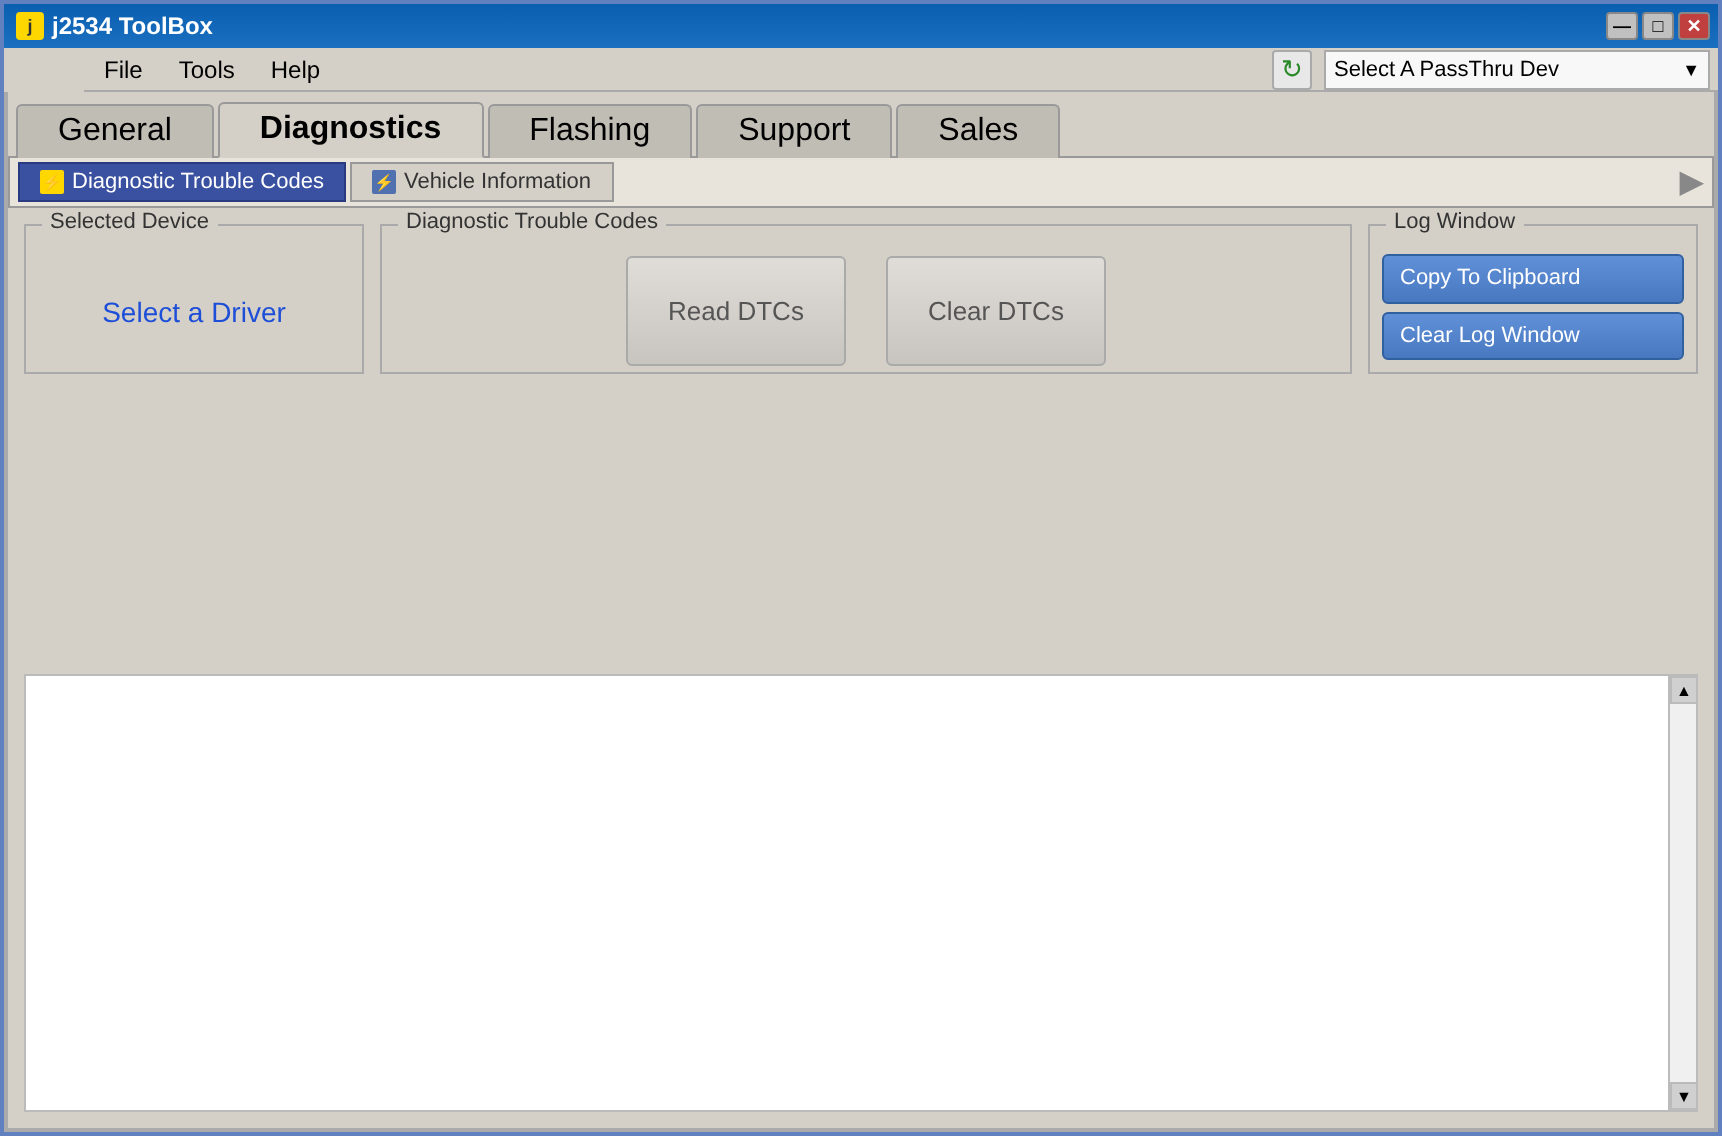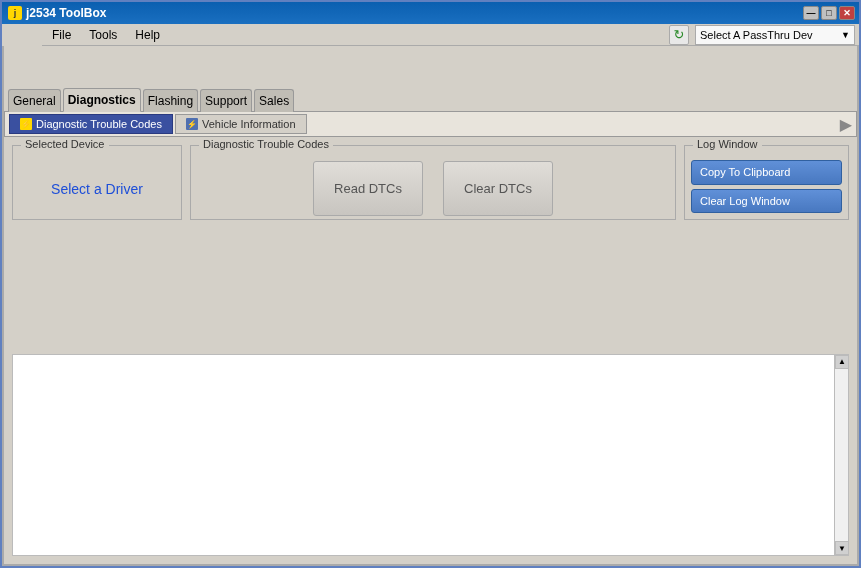--- a/index.html
+++ b/index.html
@@ -82,51 +82,50 @@
       background: #e8e8e8;
       border-radius: 2px;
       display: flex;
       align-items: center;
       justify-content: center;
       cursor: pointer;
       font-size: 13px;
       color: #2a8a2a;
     }
     .passthru-dropdown {
-      width: 160px;
+      width: 193px;
       height: 20px;
       border: 1px solid #aaa;
       background: #f8f8f8;
       font-size: 11px;
       padding: 0 4px;
       display: flex;
       align-items: center;
       justify-content: space-between;
       cursor: pointer;
     }
 
     
     .tabs-container {
       background: #d4d0c8;
       display: flex;
       align-items: flex-end;
       padding: 4px 4px 0 4px;
       gap: 2px;
     }
     .tab {
-      padding: 4px 4px;
+      padding: 4px 20px;
       background: #c0bdb5;
       border: 1px solid #999;
       border-bottom: none;
       cursor: pointer;
-      font-size: 12px;
+      font-size: 16px;
       border-radius: 3px 3px 0 0;
       position: relative;
       bottom: -1px;
-      margin-top: 37px;
     }
     .tab.active {
       background: #d4d0c8;
       border-bottom: 1px solid #d4d0c8;
       font-weight: bold;
       z-index: 2;
     }
 
     
     .subtabs-container {

